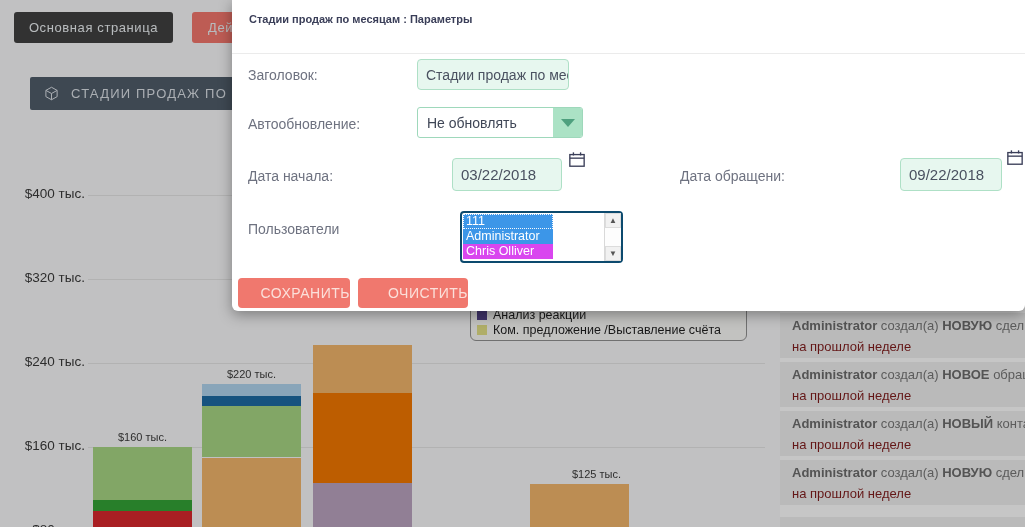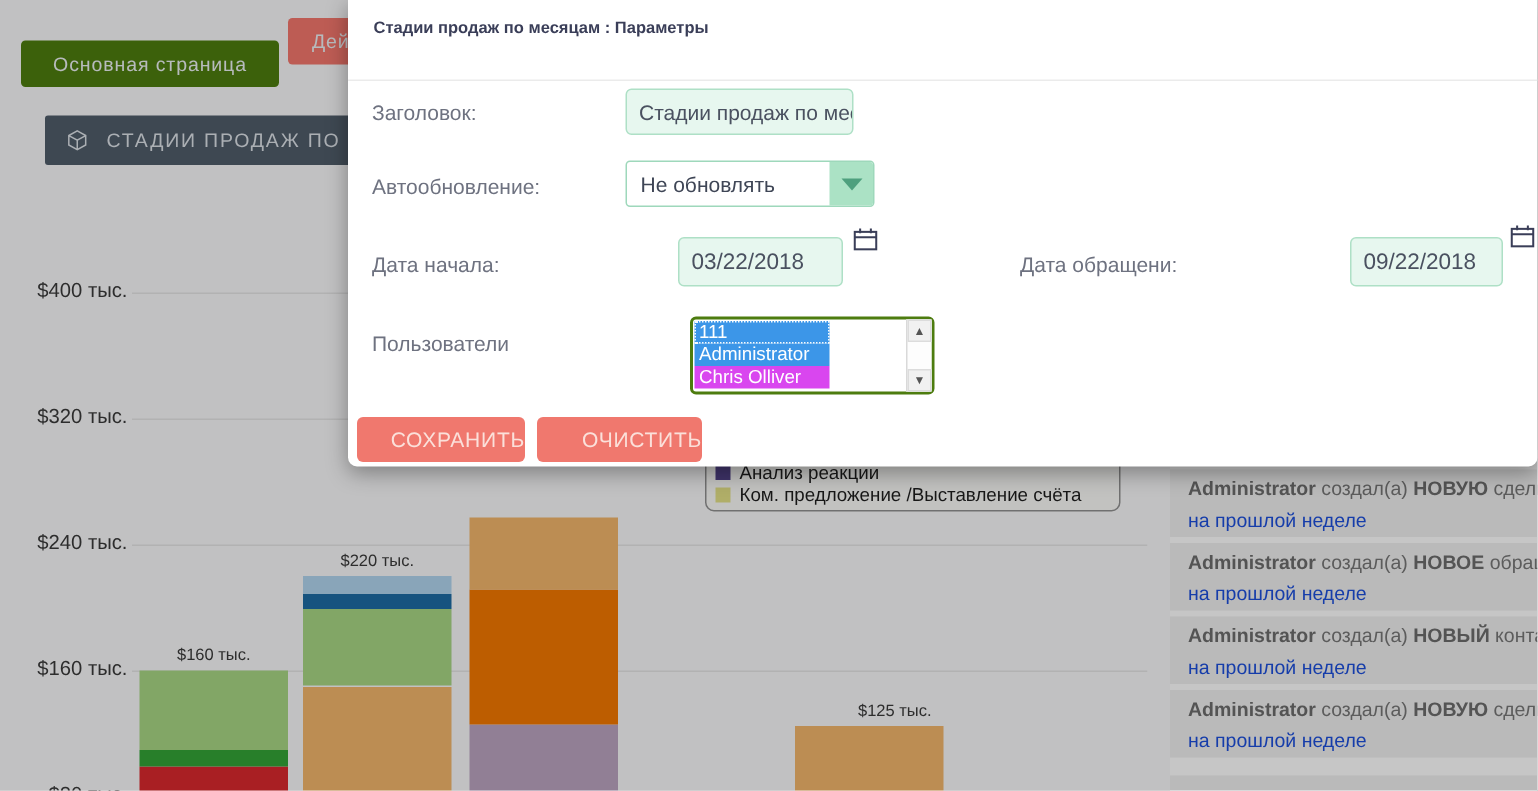--- a/index.html
+++ b/index.html
@@ -3,21 +3,21 @@
 <meta charset="utf-8">
 <style>
   * { margin:0; padding:0; box-sizing:border-box; }
   html,body { width:1025px; height:527px; overflow:hidden; }
   body { font-family:"Liberation Sans", sans-serif; background:#f5f5f6; position:relative; }
 
   
   .tab { position:absolute; top:12px; height:31px; border-radius:3px;
          display:flex; align-items:center; justify-content:center;
          font-size:13px; letter-spacing:.6px; color:#e9edf0; }
-  #tab-main { left:14px; width:172px; background:#4d7c0f;margin-top:15px; }
+  #tab-main { left:14px; width:159px; background:#404040; }
   #tab-actions { left:192px; width:96px; background:#f0756b; justify-content:flex-start; padding-left:16px; }
 
   #dashlet-header { position:absolute; left:30px; top:77px; width:735px; height:33px;
          background:#4f5c69; border-radius:2px; display:flex; align-items:center;
          color:#d9dee4; font-size:13px; letter-spacing:1.2px; padding-left:14px; }
   #dashlet-header svg { margin-right:12px; }
 
   #chart { position:absolute; left:0; top:0; width:765px; height:523px; overflow:hidden;margin-top:35px; }
   .gridline { position:absolute; left:88px; width:677px; height:1px; background:#e2e2e2; }
   .ytick { position:absolute; width:84px; text-align:right; right:auto; left:1px;
@@ -29,21 +29,21 @@
             background:#f6f6f4; border:1px solid #8f8f8f; border-radius:6px;
             padding:2px 6px; overflow:hidden; }
   .legend-row { display:flex; align-items:center; height:15px; font-size:12.5px; color:#1e1e1e; white-space:nowrap; }
   .legend-swatch { width:10px; height:10px; margin-right:6px; flex:none; }
 
   #feed { position:absolute; left:780px; top:300px; width:245px; height:227px; background:#fbfbfb; }
   .feed-item { position:absolute; left:0; width:245px; background:#ececec;
                padding:3px 0 0 12px; overflow:hidden; }
   .feed-line1 { font-size:13px; color:#757575; white-space:nowrap; line-height:20px; }
   .feed-line1 b { color:#6b6b6b; }
-  .feed-line2 { font-size:13px; color:#1d4ed8; line-height:21px; }
+  .feed-line2 { font-size:13px; color:#7f1d1d; line-height:21px; }
 
   
   #overlay { position:absolute; inset:0; background:rgba(0,0,0,.21); z-index:10; }
 
   
   #modal { position:absolute; left:232px; top:0; width:793px; height:311px; z-index:20;
            background:#ffffff; border-radius:0 0 6px 6px;
            box-shadow:0 4px 14px rgba(0,0,0,.35); }
   #modal-title { position:absolute; left:17px; top:13px; font-size:11px; font-weight:bold; color:#3a3e58; }
   #modal-divider { position:absolute; left:0; top:53px; width:100%; height:1px; background:#ebebeb; }
@@ -53,21 +53,21 @@
                 padding:0 8px; overflow:hidden; white-space:nowrap; display:flex; align-items:center; }
   #select-refresh { position:absolute; left:185px; top:107px; width:166px; height:31px;
                     background:#fff; border:1px solid #9ed8bb; border-radius:3px; display:flex; }
   #select-refresh .sel-text { flex:1; font-size:14px; color:#3f4656; display:flex; align-items:center; padding-left:9px; }
   #select-refresh .sel-arrow { width:29px; background:#abe2c5; border-radius:0 2px 2px 0;
                     display:flex; align-items:center; justify-content:center; }
   #select-refresh .sel-arrow span { width:0; height:0; border-left:7px solid transparent;
                     border-right:7px solid transparent; border-top:8px solid #4ea07e; }
   .cal-icon { position:absolute; width:18px; height:17px; }
   #multiselect { position:absolute; left:228px; top:211px; width:163px; height:52px;
-                 background:#fff; border:2px solid #4d7c0f; border-radius:4px; display:flex; }
+                 background:#fff; border:2px solid #0c4a6e; border-radius:4px; display:flex; }
   #multiselect .opts { flex:1; overflow:hidden; padding:1px 0 0 1px; }
   .ms-opt { display:block; width:90px; font-size:12.5px; line-height:15px; color:#fff;
             padding-left:3px; white-space:nowrap; overflow:hidden; }
   .ms-opt.focused { outline:1px dotted rgba(255,255,255,.95); outline-offset:-1px; }
   #multiselect .sbar { width:17px; border-left:1px solid #d9d9d9; display:flex; flex-direction:column;
             justify-content:space-between; background:#fdfdfd; }
   #multiselect .sbtn { height:15px; background:#f1f1f1; border:1px solid #dcdcdc;
             font-size:8px; color:#555; display:flex; align-items:center; justify-content:center; }
   .modal-btn { position:absolute; top:278px; height:30px; background:#f0786e; border:none;
             border-radius:4px; color:#fbe0da; font-size:14px; letter-spacing:.5px;

